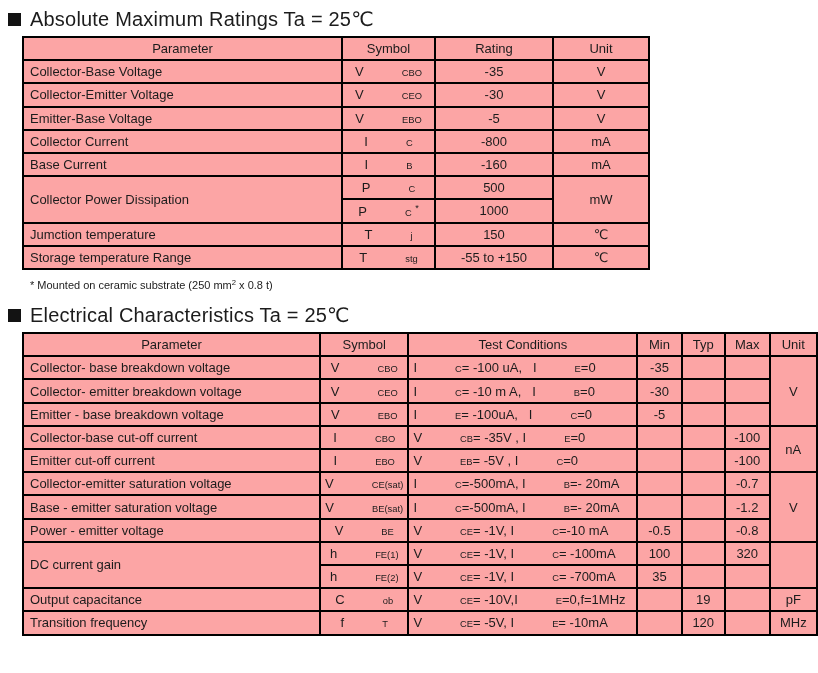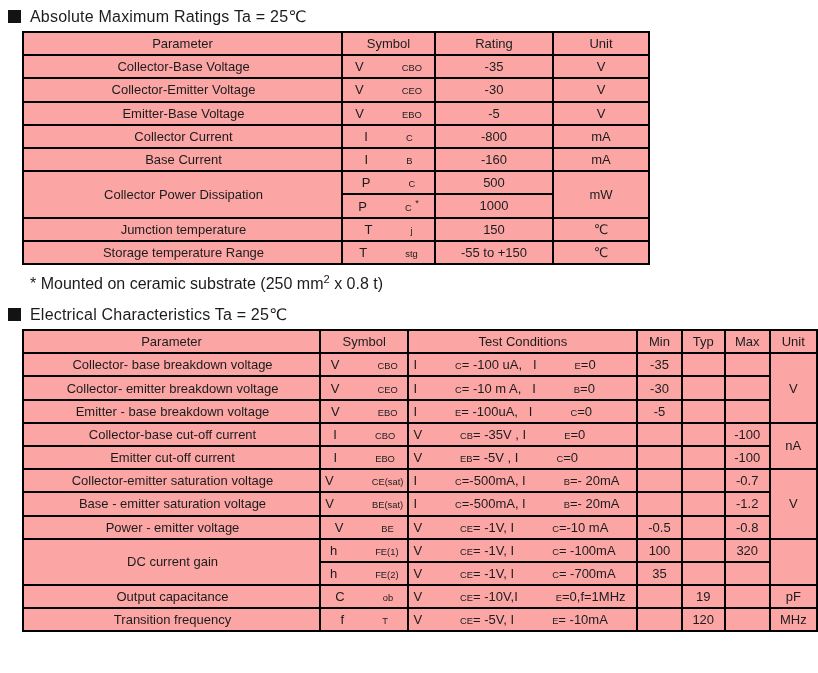--- a/index.html
+++ b/index.html
@@ -7,48 +7,48 @@
   body {
     width: 818px; height: 673px;
     background: #ffffff;
     color: #1c1c1c;
     font-family: "Liberation Sans", "DejaVu Sans", sans-serif;
     overflow: hidden;
   }
   .heading {
     display: flex; align-items: center; gap: 9px;
     margin: 7px 0 5px 8px;
-    font-size: 16px; letter-spacing: 0.2px;
+    font-size: 20px; letter-spacing: 0.2px;
   }
   .sq {
     width: 13px; height: 13px; background: #131313;
     display: inline-block; flex: 0 0 auto;
   }
   table {
     border-collapse: collapse; table-layout: fixed;
     margin-left: 22px;
     background: #fca5a5;
   }
   th, td {
     border: 2px solid #000;
     font-size: 13px; font-weight: 400;
     height: 23.2px;
     padding: 0 4px;
     overflow: hidden; white-space: nowrap;
     vertical-align: middle;
   }
   th { text-align: center; }
-  td.l { text-align: center; padding-left: 6px; }
+  td.l { text-align: left; padding-left: 6px; }
   td.c { text-align: center; }
   td.cond { text-align: left; }
   .sub { font-size: 0.72em; letter-spacing: 0; margin-left: 38px; }
   .sup { font-size: 0.7em; vertical-align: 0.55em; }
   .footnote {
     margin: 8px 0 9px 30px;
-    font-size: 16px;
+    font-size: 11px;
   }
   .sec2 { margin-top: 12px; }
 </style>
 </head>
 <body>
 
 <div>
 
   <div class="heading">
     <span class="sq"></span>

